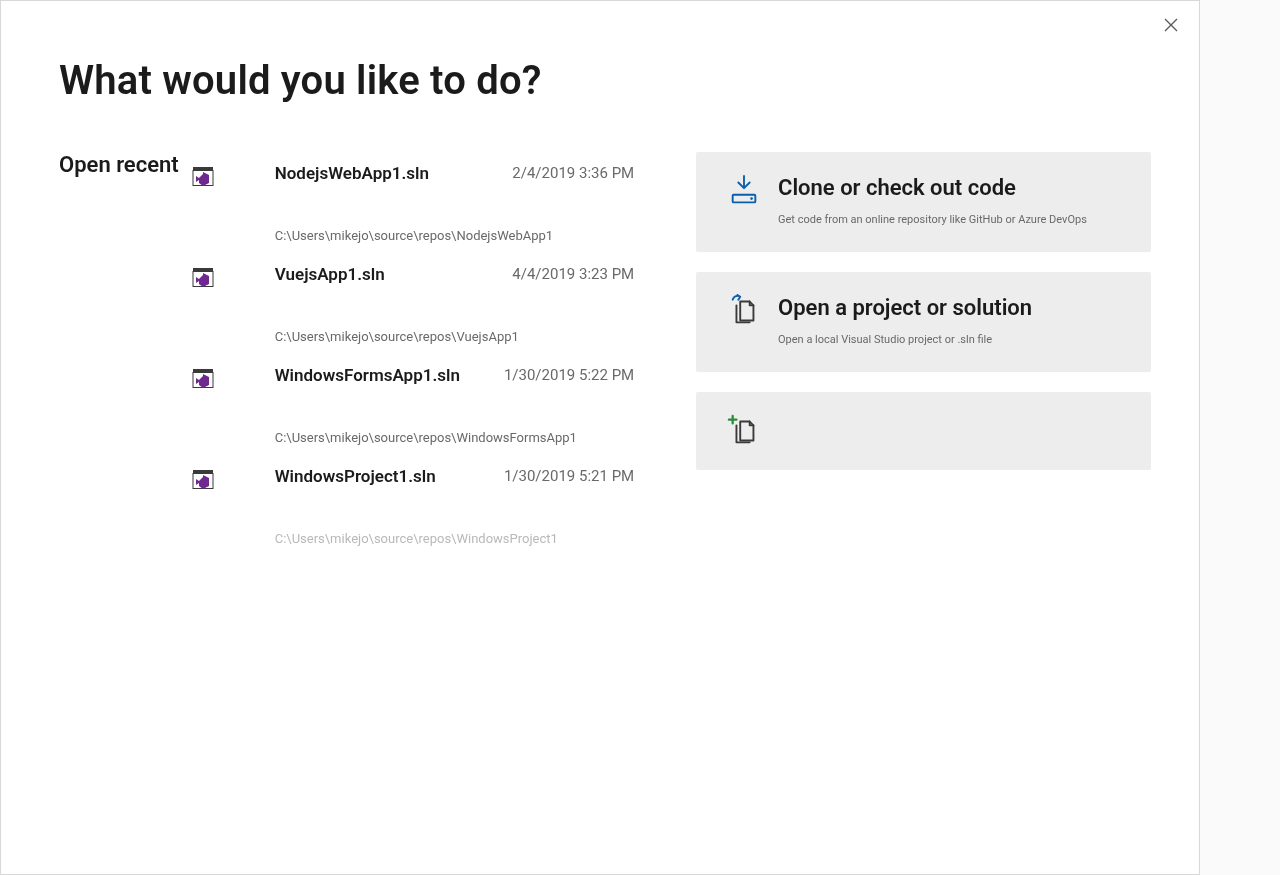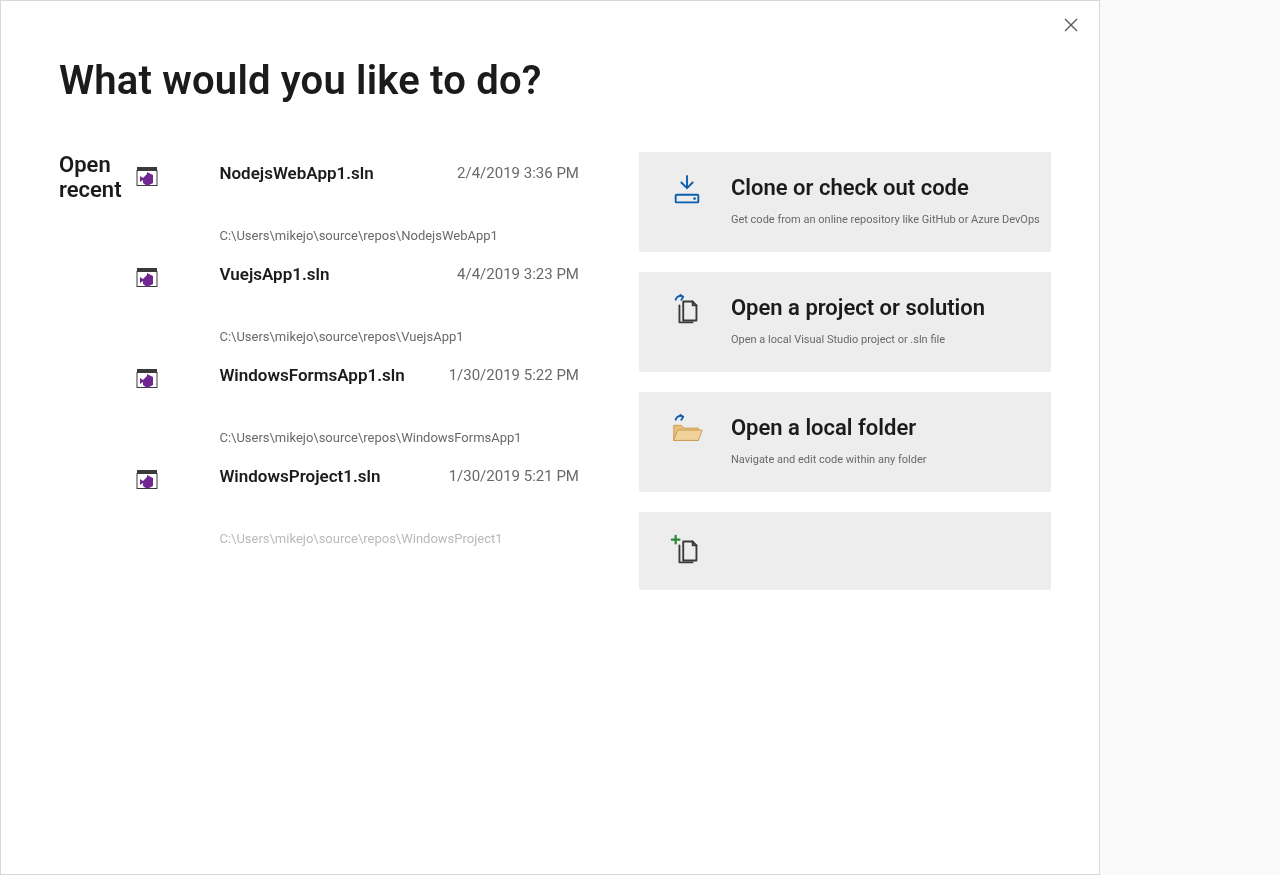--- a/index.html
+++ b/index.html
@@ -13,21 +13,21 @@
     --vs-purple:#6e2890;
   }
   *{box-sizing:border-box;}
   html,body{margin:0;padding:0;height:100%;}
   body{
     font-family:"Segoe UI",-apple-system,BlinkMacSystemFont,Roboto,"Helvetica Neue",Arial,sans-serif;
     color:var(--text);
     background:#fafafa;
   }
   .window{
-    width:1100px;height:875px;
+    width:1200px;height:875px;
     background:var(--bg);
     border:1px solid var(--border);
     position:relative;
     display:flex;flex-direction:column;
     padding:56px 48px 40px 58px;
   }
   .close-x{
     position:absolute;top:12px;right:16px;
     width:24px;height:24px;
     display:flex;align-items:center;justify-content:center;
@@ -67,21 +67,21 @@
   .recent-date{font-size:15px;color:var(--subtle);grid-column:3;grid-row:1;white-space:nowrap;align-self:center;}
   .recent-path{grid-column:2/span 2;font-size:13px;color:var(--subtle);}
   .recent-item.faded .recent-path{color:var(--subtle2);opacity:0.6;}
 
   .vs-sln-icon svg{width:24px;height:24px;display:block;}
 
   .card{
     background:var(--card);
     display:grid;
     grid-template-columns:60px 1fr;
-    column-gap:14px;
+    column-gap:4px;
     padding:22px 8px 22px 18px;
     cursor:default;
     border-radius:2px;
   }
   .card-icon{grid-row:1/span 2;display:flex;align-items:flex-start;justify-content:center;}
   .card-icon svg{width:34px;height:34px;}
   .card-title{font-size:22px;font-weight:600;line-height:28px;margin-bottom:8px;}
   .card-desc{font-size:11px;color:var(--subtle);line-height:20px;}
 
   .spacer{flex:1;}
@@ -188,34 +188,20 @@
             <path d="M6 6 a6 6 0 0 1 6 -4" stroke="#0b5eab"></path>
             <path d="M11 1 l3 2 l-2 3" stroke="#0b5eab" fill="none"></path>
           </svg>
         </span>
         <div>
           <div class="card-title">Open a project or solution</div>
           <div class="card-desc">Open a local Visual Studio project or .sln file</div>
         </div>
       </div>
 
-      <div class="card">
-        <span class="card-icon">
-          <svg viewBox="0 0 36 36" fill="none" stroke-linejoin="round">
-            <path d="M4 12 h8 l3 3 h15 v13 h-26 z" fill="#e8c07a" stroke="#c89b4a" stroke-width="1"></path>
-            <path d="M4 28 l4 -11 h26 l-4 11 z" fill="#f0d29a" stroke="#c89b4a" stroke-width="1"></path>
-            <path d="M6 6 a6 6 0 0 1 6 -4" stroke="#0b5eab" stroke-width="2" fill="none" stroke-linecap="round"></path>
-            <path d="M11 1 l3 2 l-2 3" stroke="#0b5eab" stroke-width="2" fill="none" stroke-linecap="round"></path>
-          </svg>
-        </span>
-        <div>
-          <div class="card-title">Open a local folder</div>
-          <div class="card-desc">Navigate and edit code within any folder</div>
-        </div>
-      </div>
 
       <div class="card">
         <span class="card-icon">
           <svg viewBox="0 0 36 36" fill="none" stroke="#3a3a3a" stroke-width="2" stroke-linecap="round" stroke-linejoin="round">
             <path d="M14 8 h10 l4 4 v16 h-14 z"></path>
             <path d="M24 8 v4 h4"></path>
             <path d="M10 12 v18 h14"></path>
             <path d="M6 2 v8 M2 6 h8" stroke="#2a8a3a" stroke-width="2.4"></path>
           </svg>
         </span>

